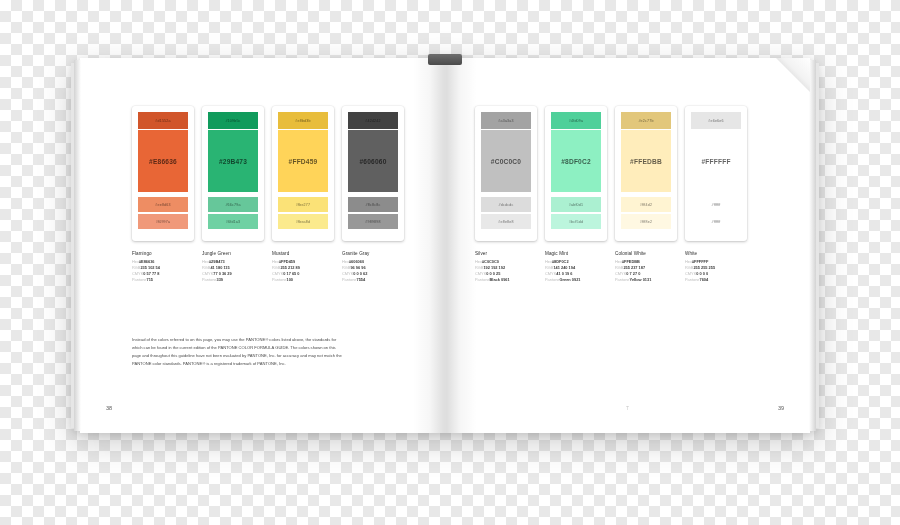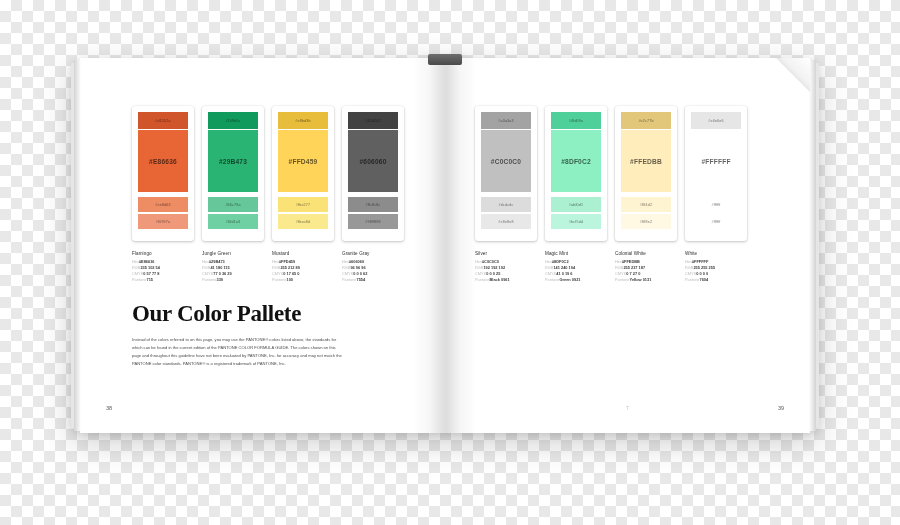--- a/index.html
+++ b/index.html
@@ -175,21 +175,20 @@
               </div>
               <div class="lab">
                 <div class="nm">Granite Gray</div>
                 <div class="ln"><span>Hex</span><b>#606060</b></div>
                 <div class="ln"><span>RGB</span><b>96 96 96</b></div>
                 <div class="ln"><span>CMYK</span><b>0 0 0 62</b></div>
                 <div class="ln"><span>Pantone</span><b>7554</b></div>
               </div>
             </div>
 
-          <div id="title">Our Color Pallete</div>
           <div id="para">Instead of the colors referred to on this page, you may use the PANTONE® colors listed above, the standards for which can be found in the current edition of the PANTONE COLOR FORMULA GUIDE. The colors shown on this page and throughout this guideline have not been evaluated by PANTONE, Inc. for accuracy and may not match the PANTONE color standards. PANTONE® is a registered trademark of PANTONE, Inc.</div>
 
           <div class="pagenum">38</div>
         </div>
       </div>
     </div>
 
     <div class="page right">
       <div class="edge2 r"></div>
       <div class="edge r"></div>

